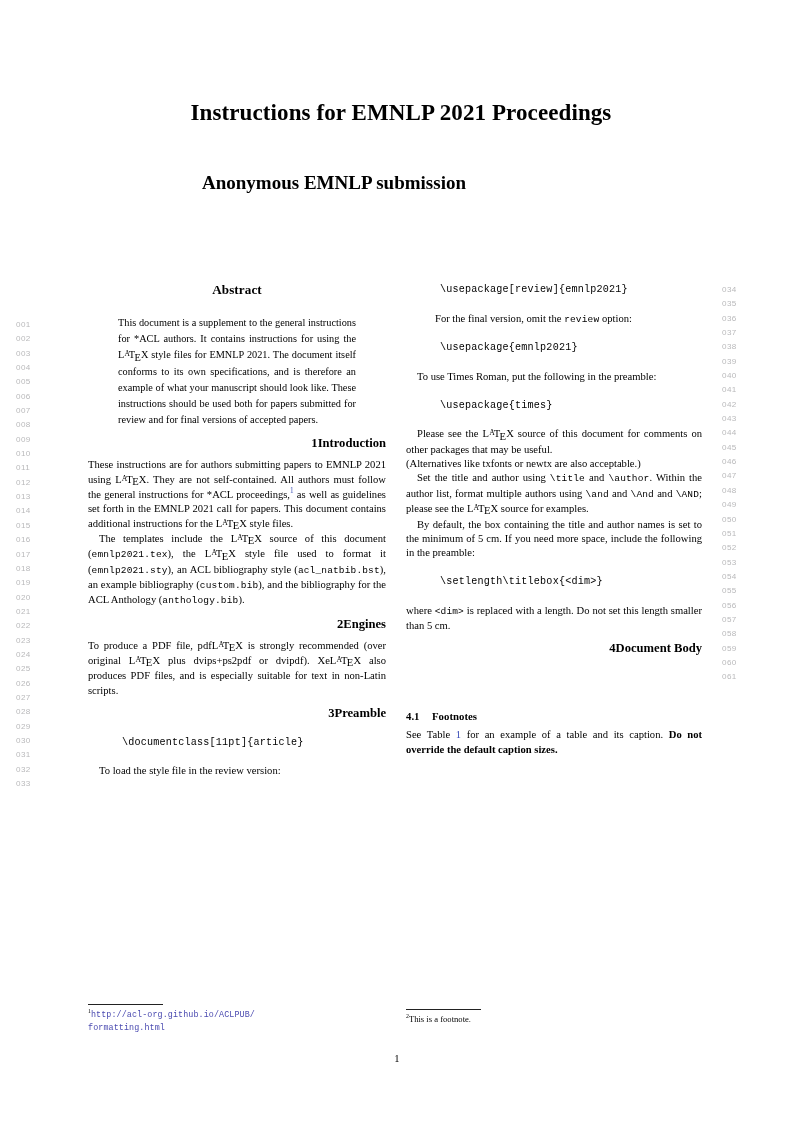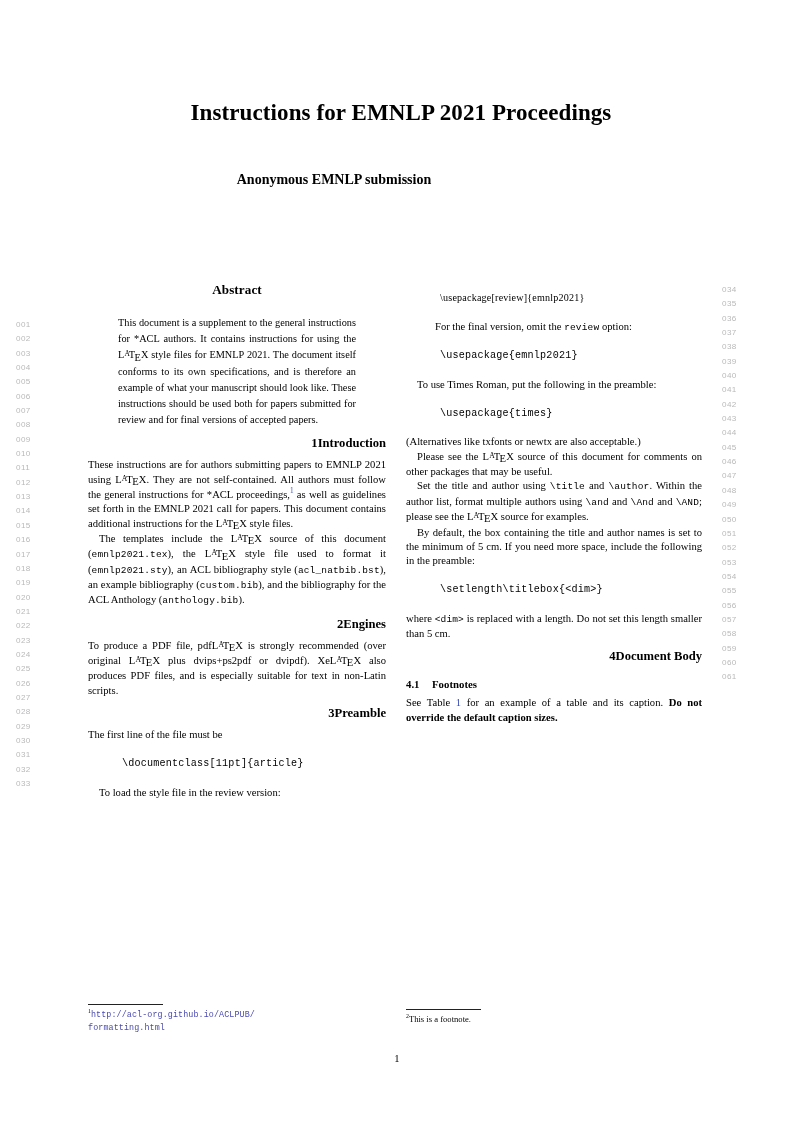--- a/index.html
+++ b/index.html
@@ -33,21 +33,21 @@
     font-size: 23px;
     font-weight: bold;
     letter-spacing: 0.1px;
   }
   .authors {
     position: absolute;
     top: 172px;
     left: 0;
     width: 668px;
     text-align: center;
-    font-size: 14px;
+    font-size: 19px;
     font-weight: bold;
   }
 
   
   .col-left {
     position: absolute;
     left: 88px;
     top: 283px;
     width: 298px;
     font-size: 10.6px;
@@ -102,21 +102,21 @@
     text-align: right;
   }
   h2.sec .num { display: inline-block; width: 20px; }
   h3.subsec {
     font-size: 10.8px;
     font-weight: bold;
     margin: 13px 0 5px 0;
     line-height: 14px;
     text-align: left;
   }
-  h3.subsec .num { display: inline-block; width: 26px; }
+  h3.subsec .num { display: inline-block; width: 26px; margin-top: 40px; }
 
   p.para {
     margin: 0;
     text-indent: 11px;
     text-align: justify;
   }
   p.para.noindent { text-indent: 0; }
   p.gap { margin-top: 14.35px; margin-left: 29px; }
 
   
@@ -274,46 +274,45 @@
     </h2>
 
     <p class="para noindent">
       <span>To produce a PDF file, pdf</span><span class="latex">L<span class="a">A</span>T<span class="e">E</span>X</span><span> is strongly recommended (over original </span><span class="latex">L<span class="a">A</span>T<span class="e">E</span>X</span><span> plus dvips+ps2pdf or dvipdf). Xe</span><span class="latex">L<span class="a">A</span>T<span class="e">E</span>X</span><span> also produces PDF files, and is especially suitable for text in non-Latin scripts.</span>
     </p>
 
     <h2 class="sec">
       <span class="num">3</span><span>Preamble</span>
     </h2>
 
-    <p class="para noindent">The first line of the file must be</p>
 
     <div class="codeblock">\documentclass[11pt]{article}</div>
 
     <p class="para">To load the style file in the review version:</p>
   </div>
 
   <div class="col-right">
 
-    <div class="codeblock tight" style="margin-top:8px;font-family:Liberation Serif, serif;">\usepackage[review]{emnlp2021}</div>
+    <div class="codeblock tight" style="margin-top:0;">\usepackage[review]{emnlp2021}</div>
 
     <p class="para noindent gap">
       <span>For the final version, omit the </span><code>review</code><span> option:</span>
     </p>
 
     <div class="codeblock">\usepackage{emnlp2021}</div>
 
     <p class="para">To use Times Roman, put the following in the preamble:</p>
 
     <div class="codeblock">\usepackage{times}</div>
 
-    <p class="para noindent">(Alternatives like txfonts or newtx are also acceptable.)</p>
-
     <p class="para">
       <span>Please see the </span><span class="latex">L<span class="a">A</span>T<span class="e">E</span>X</span><span> source of this document for comments on other packages that may be useful.</span>
     </p>
+
+    <p class="para noindent">(Alternatives like txfonts or newtx are also acceptable.)</p>
 
     <p class="para">
       <span>Set the title and author using </span><code>\title</code><span> and </span><code>\author</code><span>. Within the author list, format multiple authors using </span><code>\and</code><span> and </span><code>\And</code><span> and </span><code>\AND</code><span>; please see the </span><span class="latex">L<span class="a">A</span>T<span class="e">E</span>X</span><span> source for examples.</span>
     </p>
 
     <p class="para">By default, the box containing the title and author names is set to the minimum of 5 cm. If you need more space, include the following in the preamble:</p>
 
     <div class="codeblock">\setlength\titlebox{&lt;dim&gt;}</div>
 
     <p class="para noindent">

